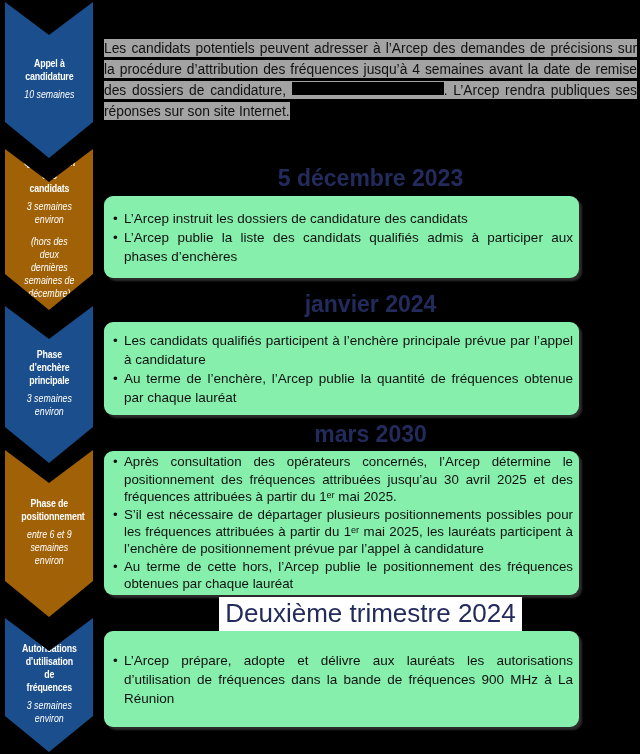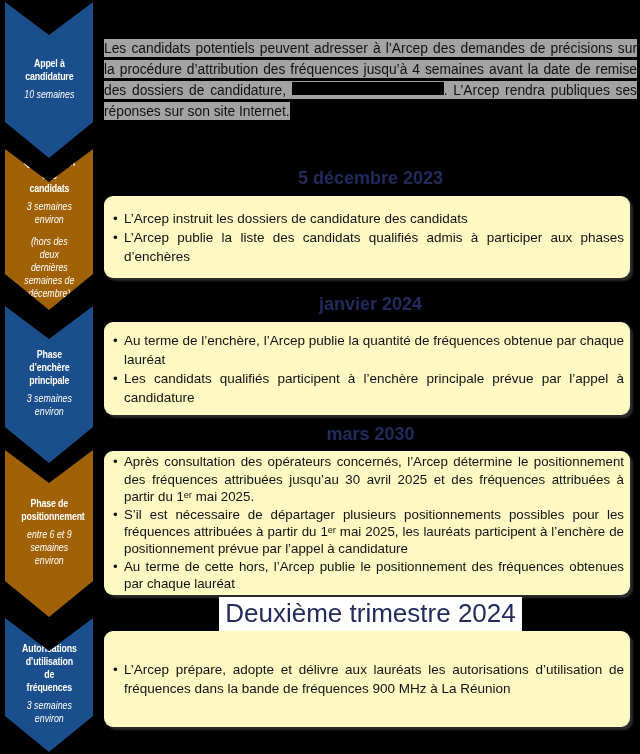--- a/index.html
+++ b/index.html
@@ -28,28 +28,28 @@
     font-size:13.8px; line-height:21px; text-align:justify; color:#111;
   }
   .intro .hl { background:#a3a3a3; padding:1.5px 0; box-decoration-break:clone; -webkit-box-decoration-break:clone; }
   .redacted {
     display:inline-block; width:152px; height:13px; background:#000;
     vertical-align:baseline; margin-bottom:-1px;
   }
 
   .date-heading {
     position:absolute; left:104px; width:533px; text-align:center;
-    color:#232B5C; font-weight:700; font-size:18px; line-height:30px;
+    color:#232B5C; font-weight:700; font-size:23px; line-height:30px;
   }
   .date-heading.big { font-size:26px; font-weight:400; line-height:34px; }
   .date-heading.big .hl-white { background:#fff; padding:1px 6px 3px; }
 
   .box {
-    position:absolute; left:104px; width:526px; box-sizing:border-box;
-    background:#fef9c3; border-radius:9px; color:#111;
+    position:absolute; left:104px; width:475px; box-sizing:border-box;
+    background:#86efac; border-radius:9px; color:#111;
     display:flex; flex-direction:column; justify-content:center;
     padding:8px 6px 8px 7px;
     box-shadow:3px 3px 2px rgba(125,125,125,0.35);
   }
   .bullet {
     position:relative; padding-left:13px; text-align:justify;
     font-size:13.5px; line-height:19px;
   }
   .bullet::before { content:"\2022"; position:absolute; left:2px; }
   .box.dense .bullet { font-size:13.3px; line-height:17.4px; }
@@ -109,24 +109,24 @@
     <div class="bullet">
       <span>L’Arcep publie la liste des candidats qualifiés admis à participer aux phases d’enchères</span>
     </div>
   </div>
 
   <div class="date-heading" style="top:289px">
     <span>janvier 2024</span>
   </div>
   <div class="box" style="top:322px;height:93px">
     <div class="bullet">
-      <span>Au terme de l’enchère, l’Arcep publie la quantité de fréquences obtenue par chaque lauréat</span>
+      <span>Les candidats qualifiés participent à l’enchère principale prévue par l’appel à candidature</span>
     </div>
     <div class="bullet">
-      <span>Les candidats qualifiés participent à l’enchère principale prévue par l’appel à candidature</span>
+      <span>Au terme de l’enchère, l’Arcep publie la quantité de fréquences obtenue par chaque lauréat</span>
     </div>
   </div>
 
   <div class="date-heading" style="top:419px">
     <span>mars 2030</span>
   </div>
   <div class="box dense" style="top:451px;height:144px">
     <div class="bullet">
       <span>Après consultation des opérateurs concernés, l’Arcep détermine le positionnement des fréquences attribuées jusqu’au 30 avril 2025 et des fréquences attribuées à partir du 1ᵉʳ mai 2025.</span>
     </div>

